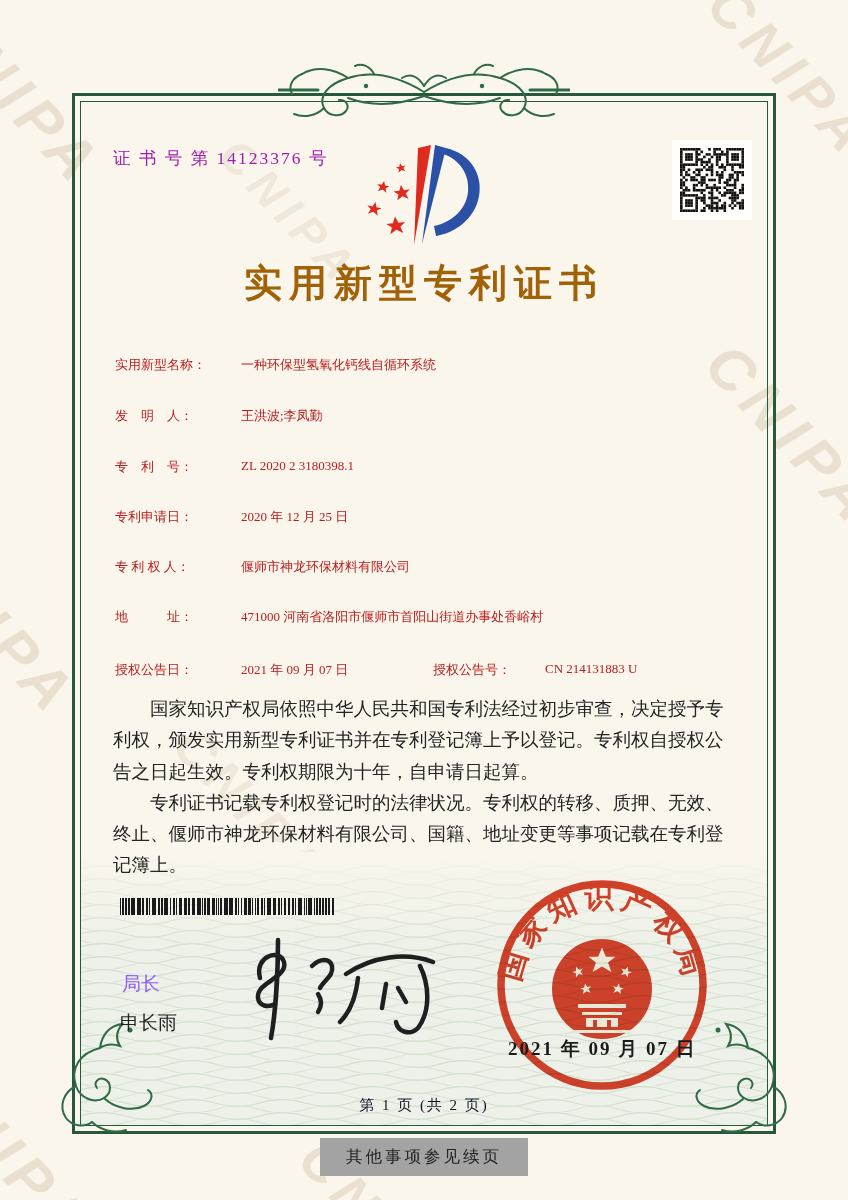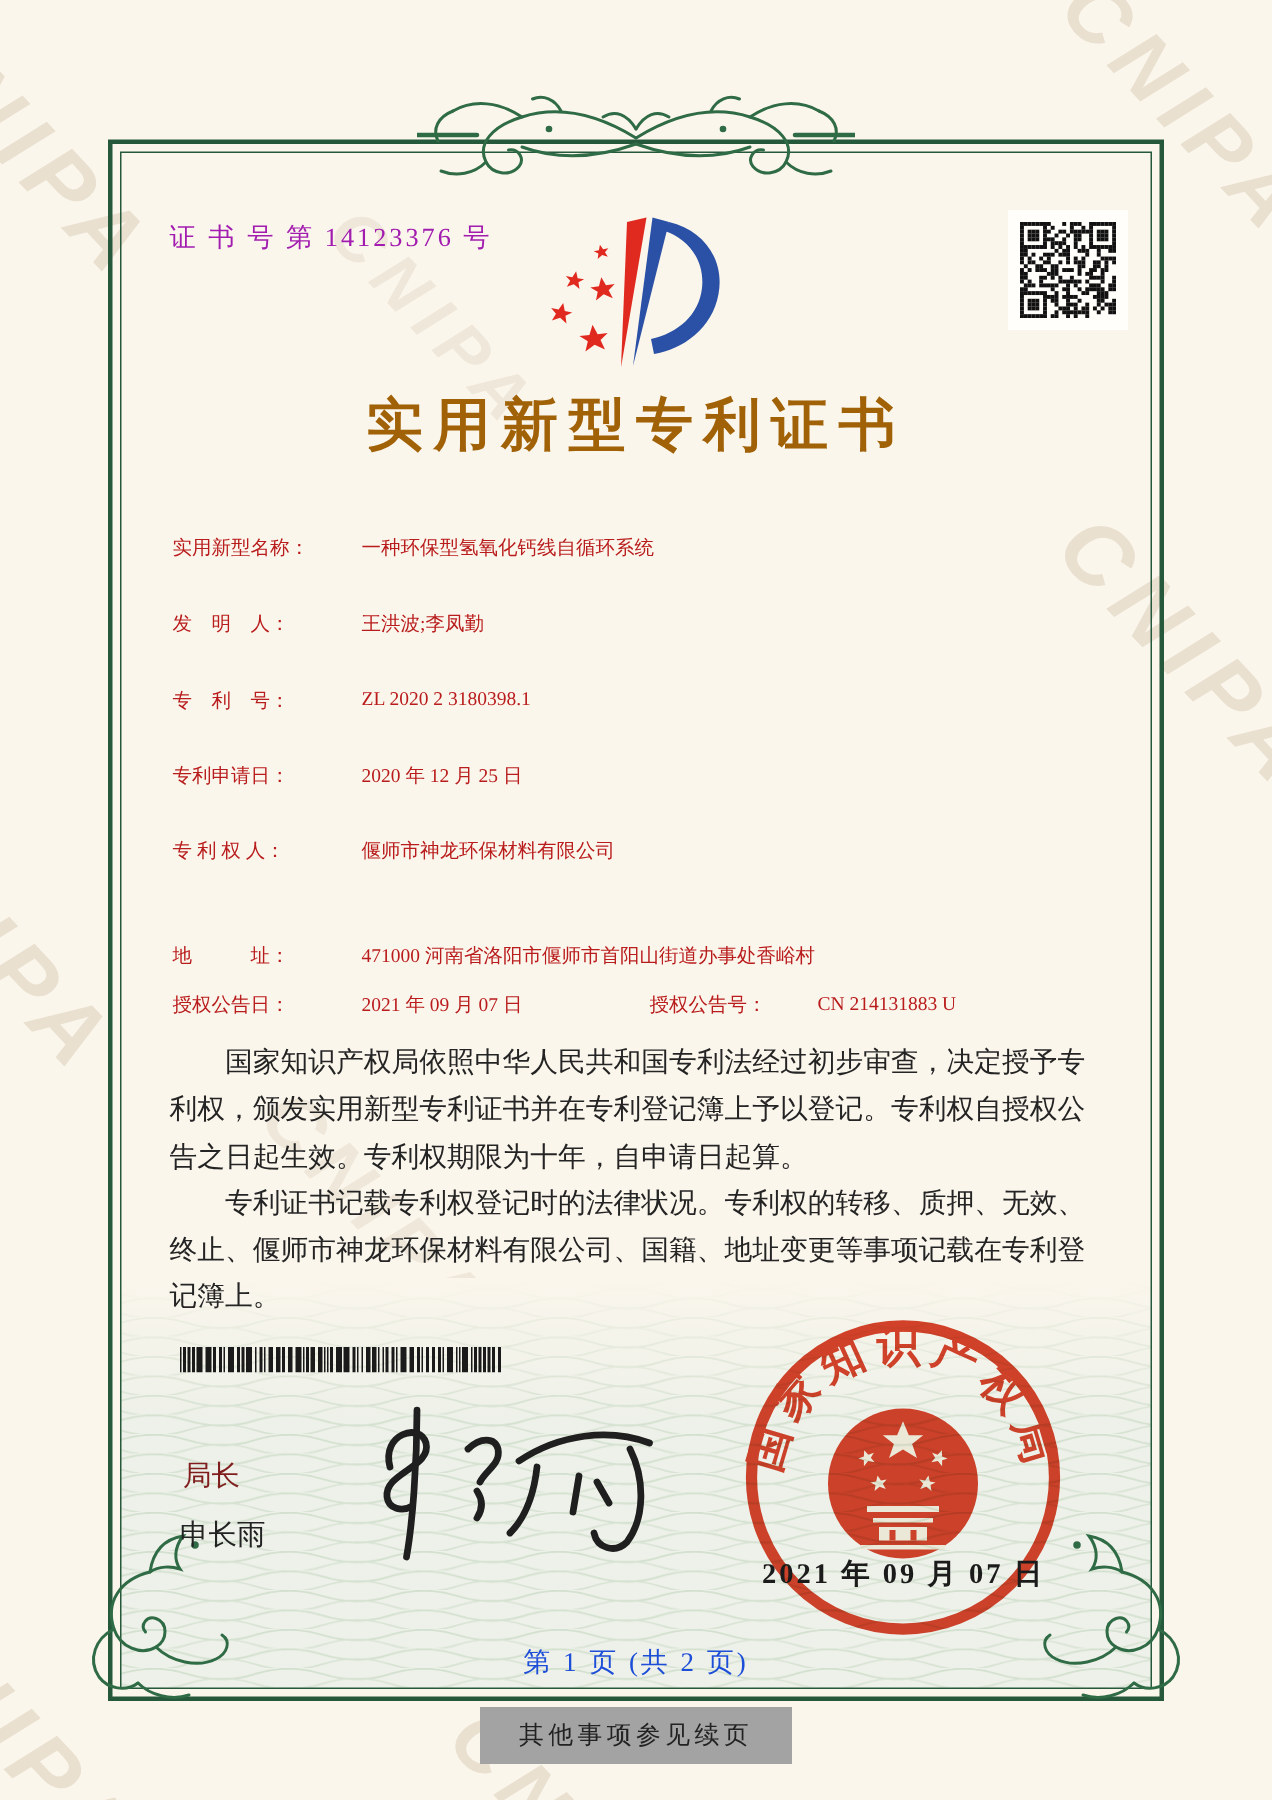--- a/index.html
+++ b/index.html
@@ -27,30 +27,30 @@
   .row .val{position:absolute;left:126px;top:0;white-space:nowrap;}
   .row .lab2{position:absolute;left:318px;top:0;white-space:nowrap;}
   .row .val2{position:absolute;left:430px;top:0;white-space:nowrap;}
   .bodytext{position:absolute;left:113px;top:694px;width:628px;z-index:5;
             font-size:18.5px;line-height:1.69;color:#242424;}
   .bodytext p{margin:0;text-indent:2em;}
   .qrbox{position:absolute;left:672px;top:140px;width:80px;height:80px;
          background:#fffefb;z-index:5;display:flex;align-items:center;justify-content:center;}
   .logo{position:absolute;left:356px;top:140px;z-index:5;}
   .barcode{position:absolute;left:120px;top:898px;z-index:5;}
-  .signer-title{position:absolute;left:122px;top:971px;font-size:19px;color:#7f1d1d;
+  .signer-title{position:absolute;left:122px;top:971px;font-size:19px;color:#8b5cf6;
         font-family:"Liberation Sans","DejaVu Sans",sans-serif;z-index:5;}
   .signer-name{position:absolute;left:120px;top:1010px;font-size:19px;color:#222;
         font-family:"Liberation Sans","DejaVu Sans",sans-serif;z-index:5;}
   .signature{position:absolute;left:238px;top:936px;z-index:6;}
   .seal{position:absolute;left:494px;top:877px;z-index:6;mix-blend-mode:multiply;opacity:.95;}
   .seal-date{position:absolute;left:508px;top:1036px;width:200px;font-size:19px;
              font-weight:bold;color:#1b1b1b;letter-spacing:2px;z-index:7;}
   .page-info{position:absolute;left:0;top:1096px;width:848px;text-align:center;
-             font-size:18px;color:#1d4ed8;letter-spacing:2px;z-index:5;}
+             font-size:15px;color:#0f172a;letter-spacing:2px;z-index:5;}
   .cont-note{position:absolute;left:50%;transform:translateX(-50%);top:1138px;
              background:#a3a3a3;padding:8px 26px;font-size:16.5px;color:#222;
              letter-spacing:3px;z-index:5;}
 </style>
 </head>
 <body>
 
 <div class="wm" style="left:-35px;top:-10px;font-size:60px;">CNIPA</div>
 <div class="wm" style="left:742px;top:-28px;font-size:56px;">CNIPA</div>
 <div class="wm" style="left:248px;top:128px;font-size:46px;color:rgba(196,178,148,0.22);">CNIPA</div>
@@ -484,21 +484,21 @@
   <span class="val">ZL 2020 2 3180398.1</span>
 </div>
 <div class="row" style="top:508px;">
   <span class="lab">专利申请日：</span>
   <span class="val">2020 年 12 月 25 日</span>
 </div>
 <div class="row" style="top:558px;">
   <span class="lab">专 利 权 人：</span>
   <span class="val">偃师市神龙环保材料有限公司</span>
 </div>
-<div class="row" style="top:608px;margin-top:20px;">
+<div class="row" style="top:608px;">
   <span class="lab">地　　　址：</span>
   <span class="val">471000  河南省洛阳市偃师市首阳山街道办事处香峪村</span>
 </div>
 <div class="row" style="top:661px;">
   <span class="lab">授权公告日：</span>
   <span class="val">2021 年 09 月 07 日</span>
   <span class="lab2">授权公告号：</span>
   <span class="val2">CN 214131883 U</span>
 </div>
 

